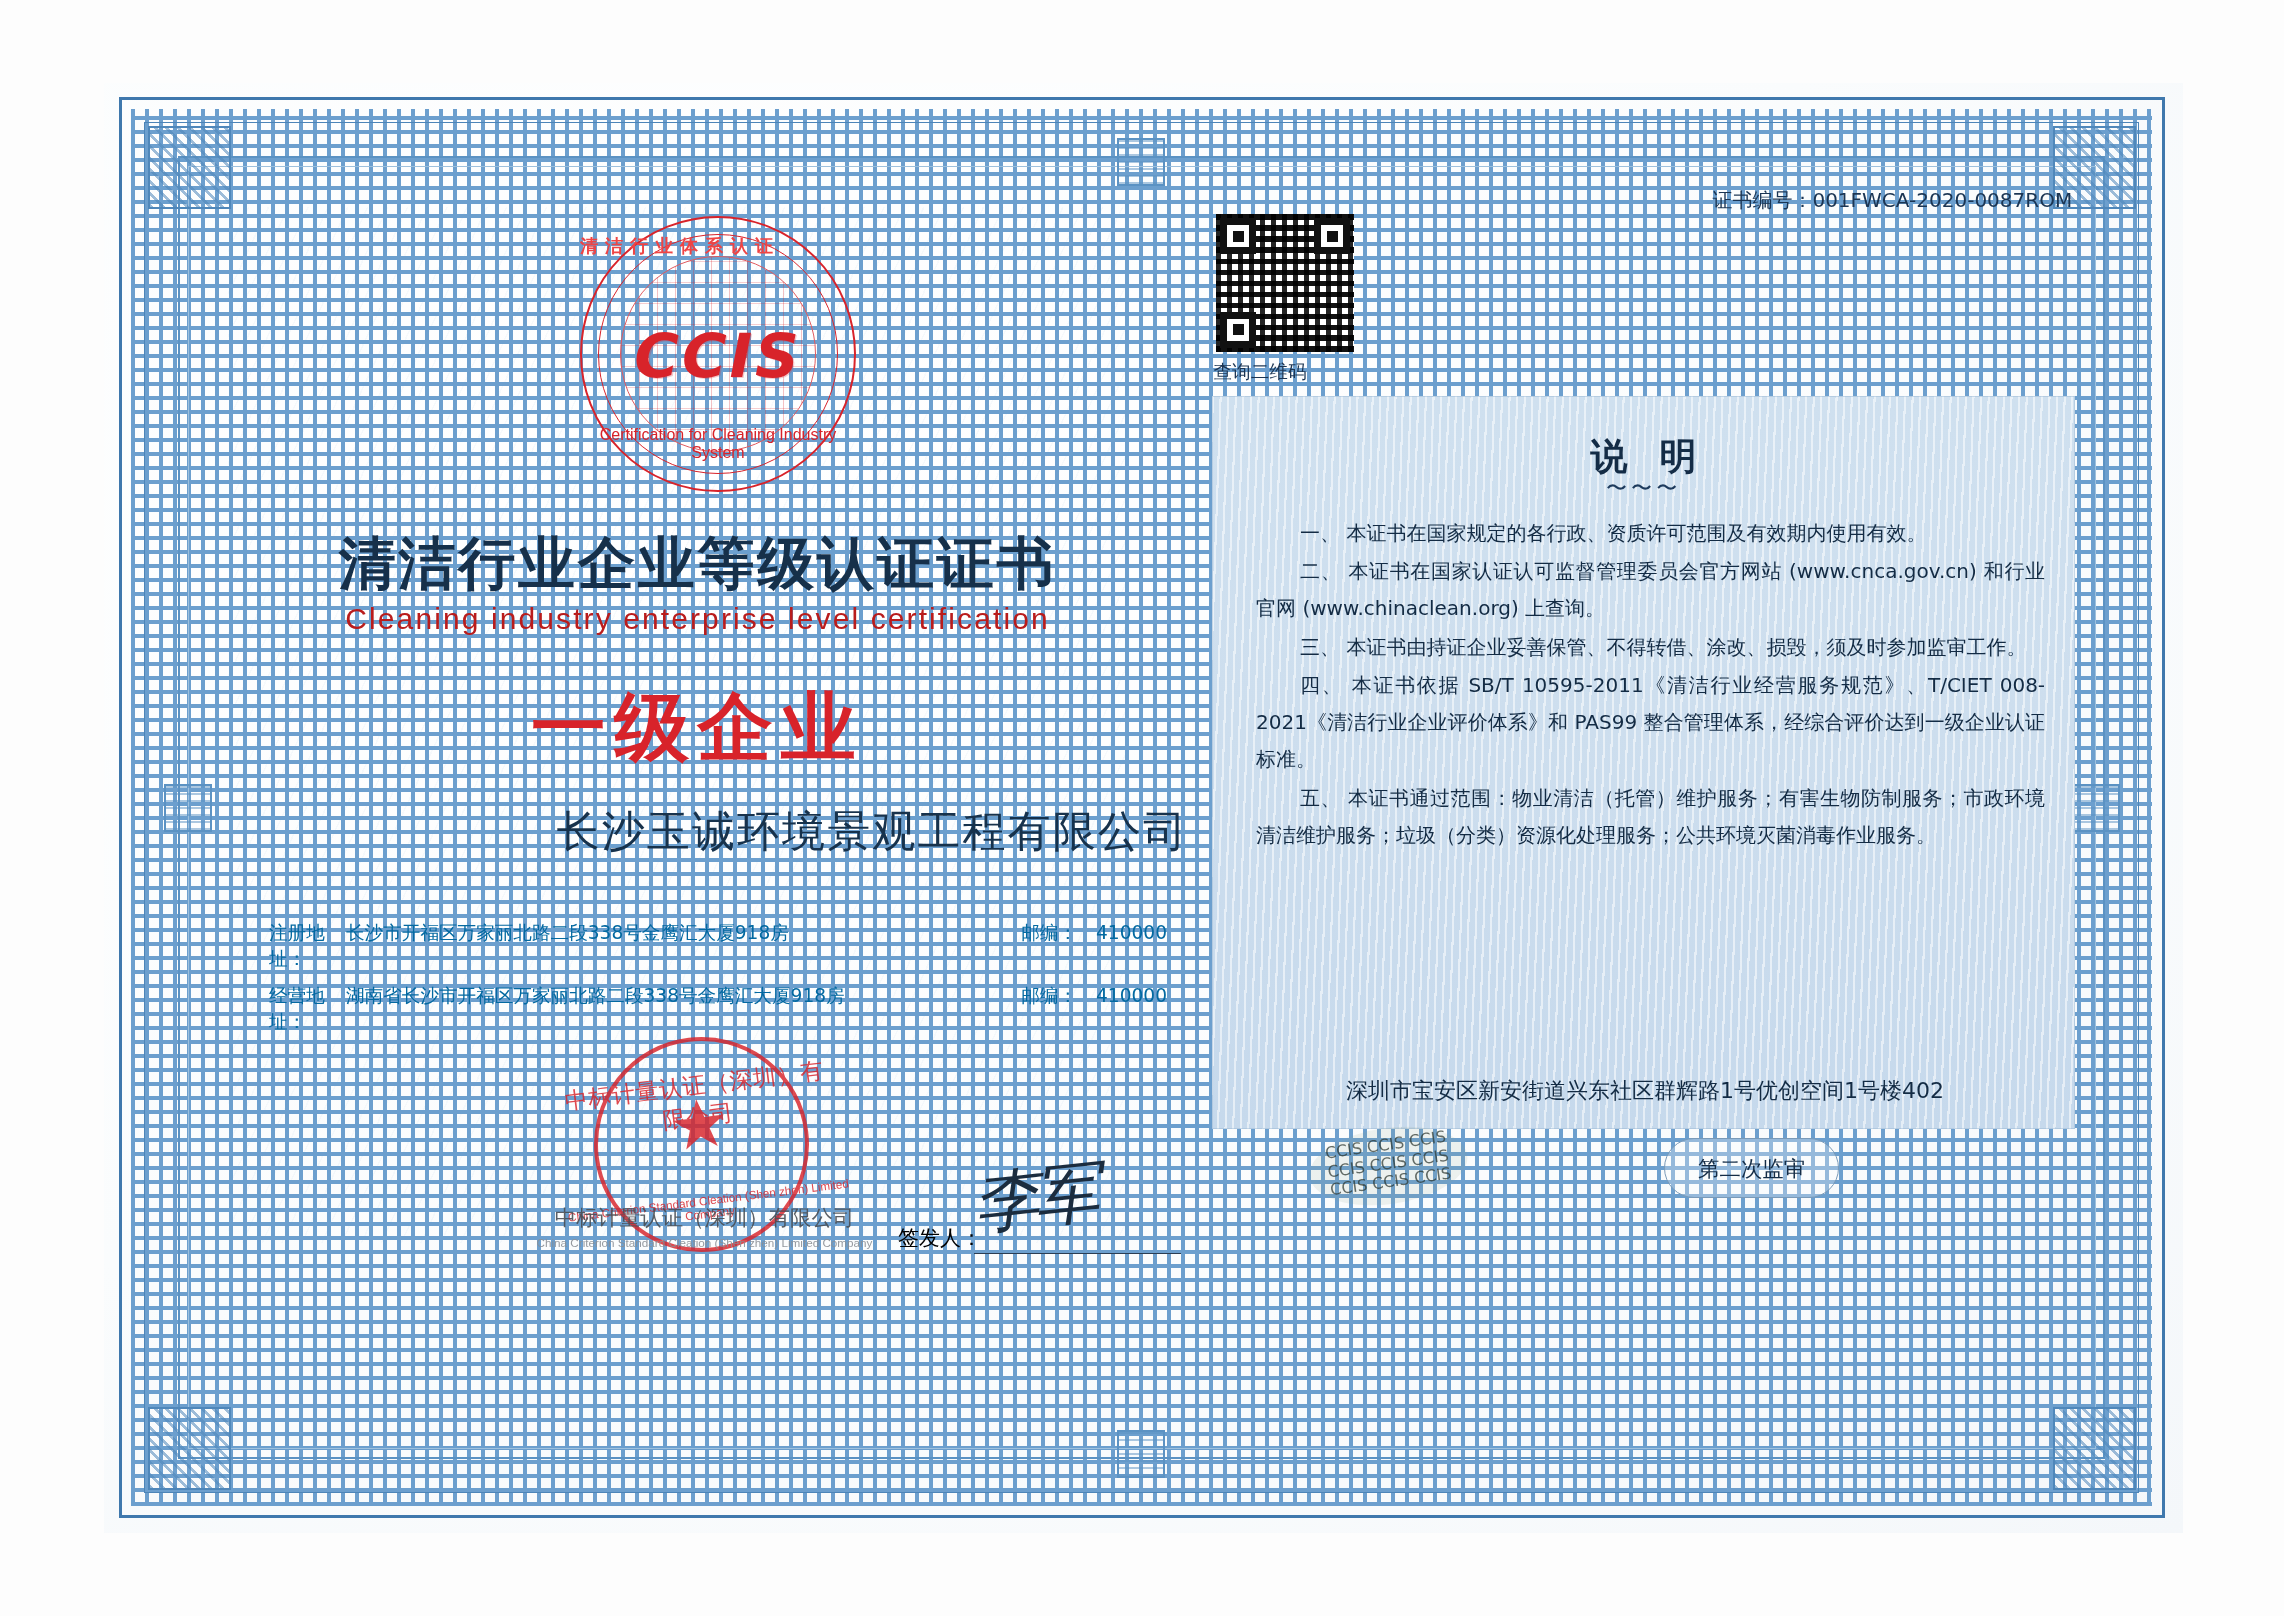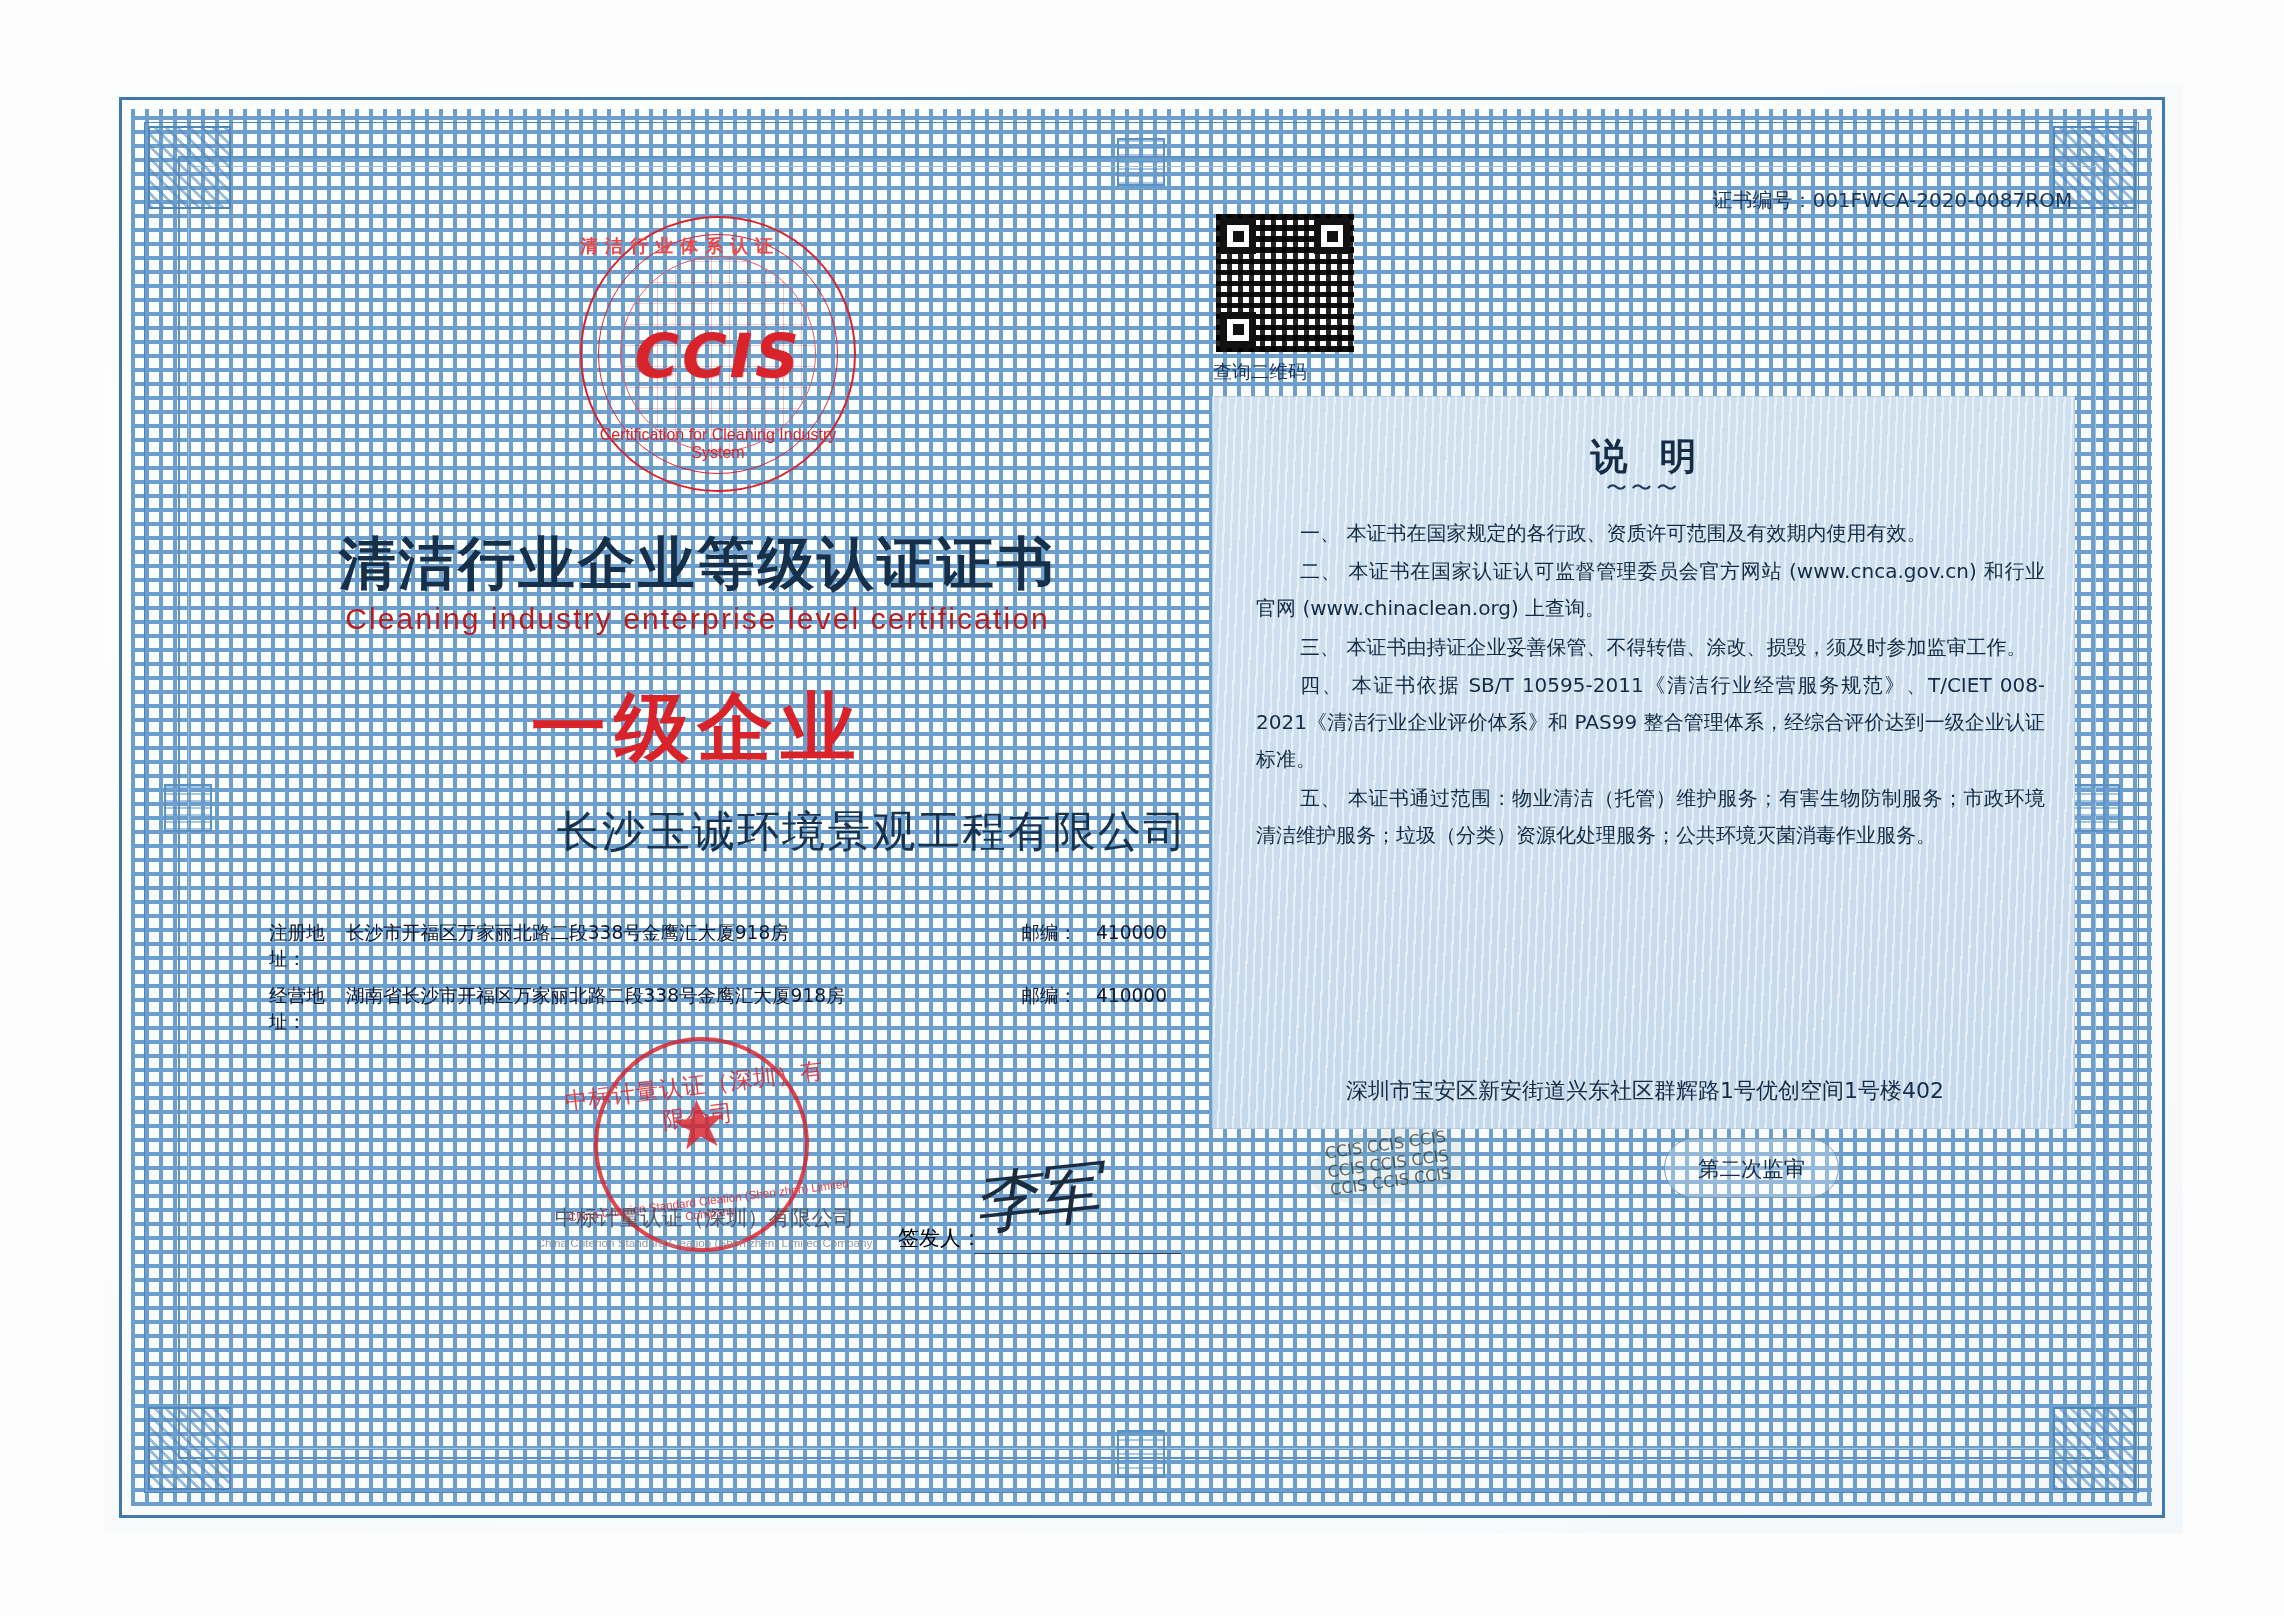--- a/index.html
+++ b/index.html
@@ -239,21 +239,21 @@
   }
 
   
   .addr-block {
     position: absolute;
     left: 62px;
     top: 739px;
     width: 898px;
     font-family: "DejaVu Sans", sans-serif;
     font-size: 18.6px;
-    color: #0f172a;
+    color: #0369a1;
   }
   .addr-row {
     display: flex;
     align-items: baseline;
     margin-bottom: 11px;
   }
   .addr-label {
     width: 77px;
     flex: 0 0 77px;
   }

